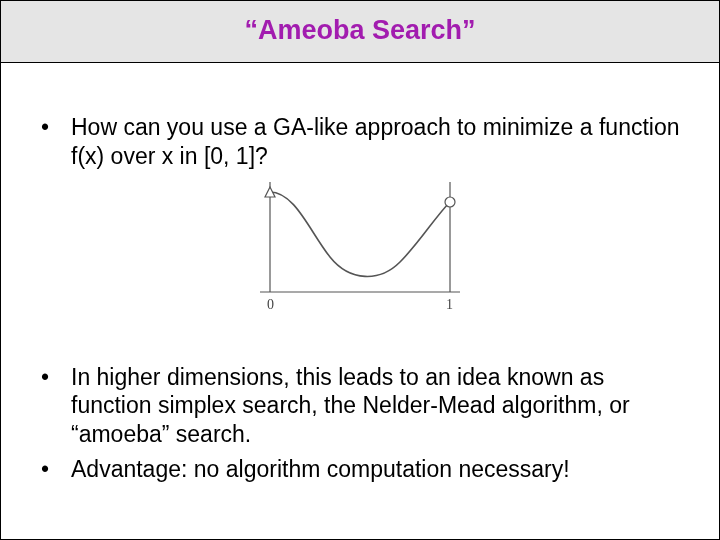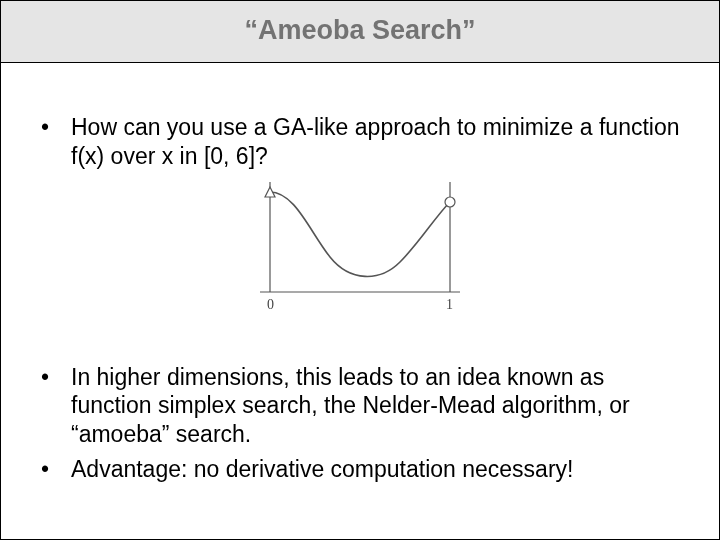--- a/index.html
+++ b/index.html
@@ -13,21 +13,21 @@
   }
   .title-bar {
     background: #e5e5e5;
     border-bottom: 1px solid #000;
     padding: 14px 0 16px 0;
     text-align: center;
   }
   .title-bar h1 {
     font-size: 27px;
     font-weight: bold;
-    color: #737373;
+    color: #a21caf;
   }
   .content {
     padding: 50px 36px 0 36px;
   }
   .bullet {
     font-size: 23px;
     line-height: 1.25;
     color: #000;
     margin-bottom: 6px;
     display: flex;
@@ -55,21 +55,21 @@
 <body>
 
 <div class="title-bar">
   <h1>“Ameoba Search”</h1>
 </div>
 
 <div class="content">
 
   <div class="bullet">
     <div class="dot">•</div>
-    <div class="text">How can you use a GA-like approach to minimize a function f(x) over x in [0, 6]?</div>
+    <div class="text">How can you use a GA-like approach to minimize a function f(x) over x in [0, 1]?</div>
   </div>
 
   <div class="figure-wrap">
     <div class="figure">
       <svg width="240" height="140" viewBox="0 0 240 140">
 
         <line x1="30" y1="5" x2="30" y2="115" stroke="#555" stroke-width="1.2"></line>
 
         <line x1="210" y1="5" x2="210" y2="115" stroke="#555" stroke-width="1.2"></line>
 
@@ -89,16 +89,16 @@
     </div>
   </div>
 
   <div class="bullet">
     <div class="dot">•</div>
     <div class="text">In higher dimensions, this leads to an idea known as function simplex search, the Nelder-Mead algorithm, or “amoeba” search.</div>
   </div>
 
   <div class="bullet">
     <div class="dot">•</div>
-    <div class="text">Advantage: no derivative computation necessary!</div>
+    <div class="text">Advantage: no algorithm computation necessary!</div>
   </div>
 
 </div>
 
 </body></html>

